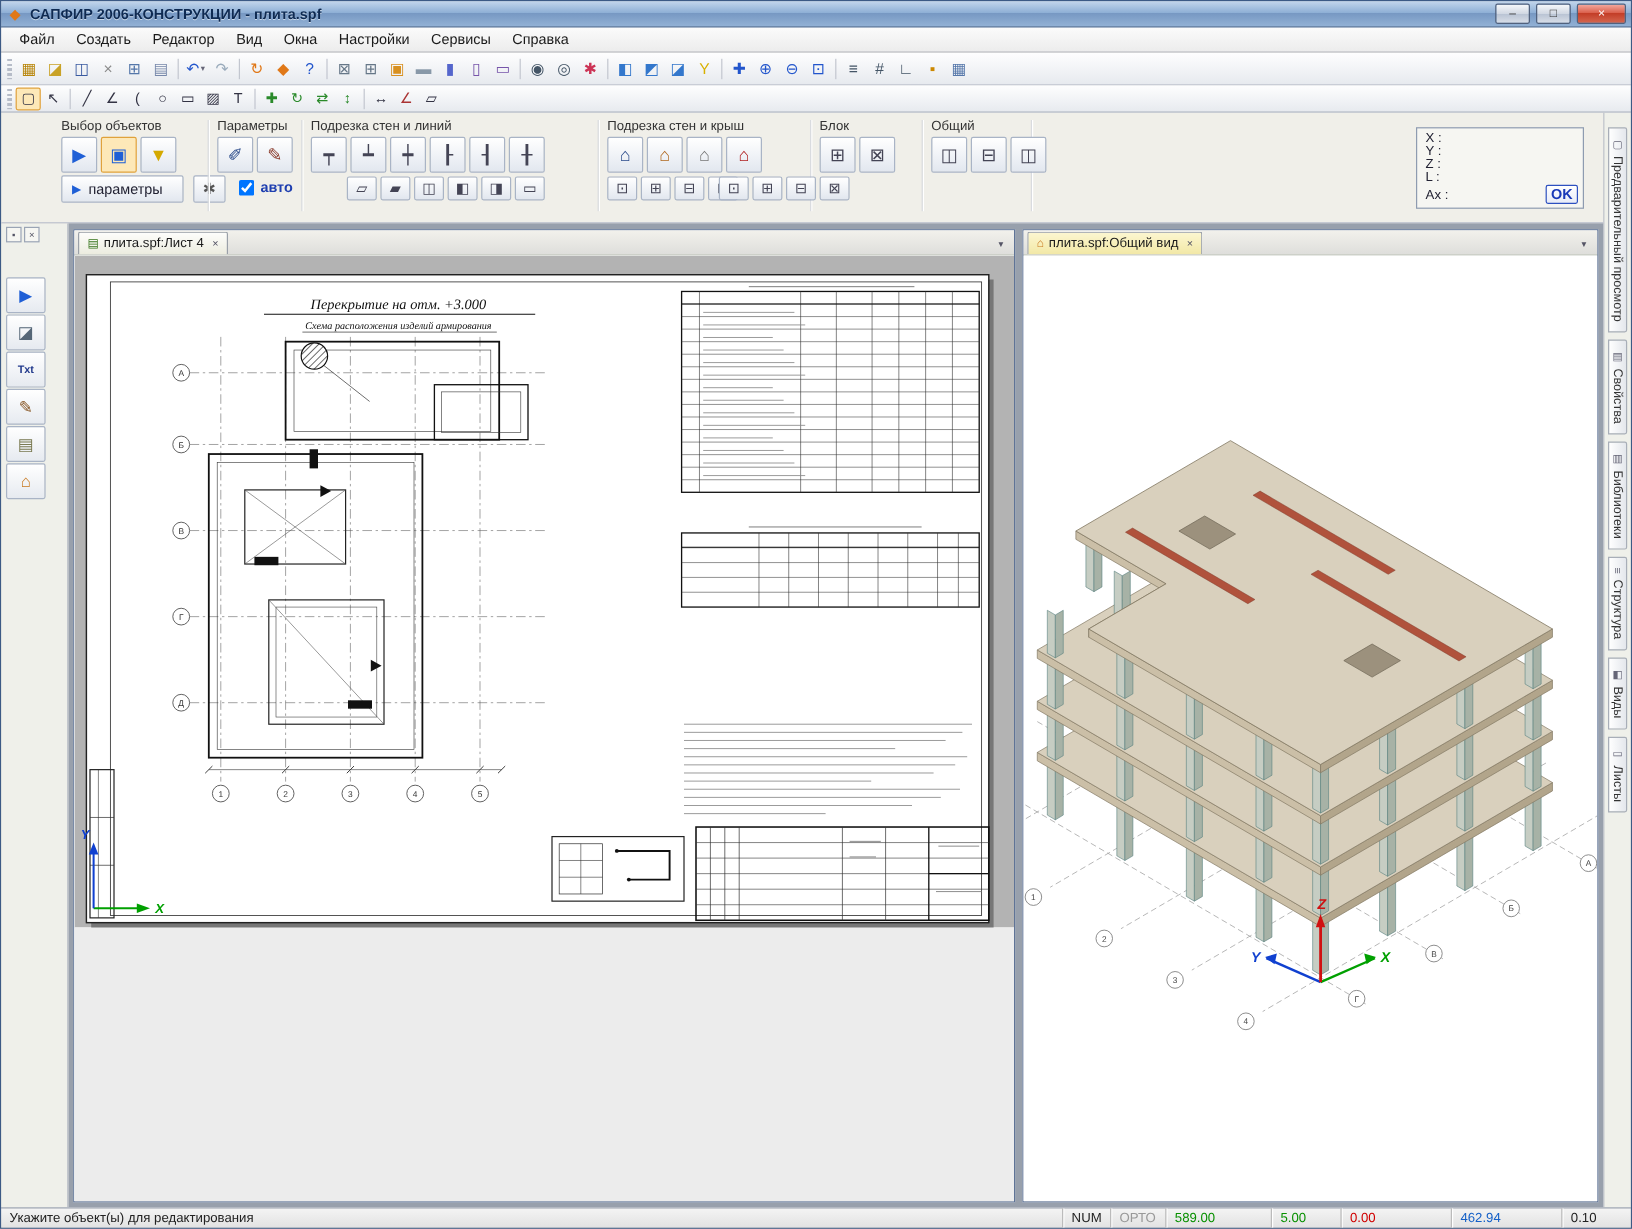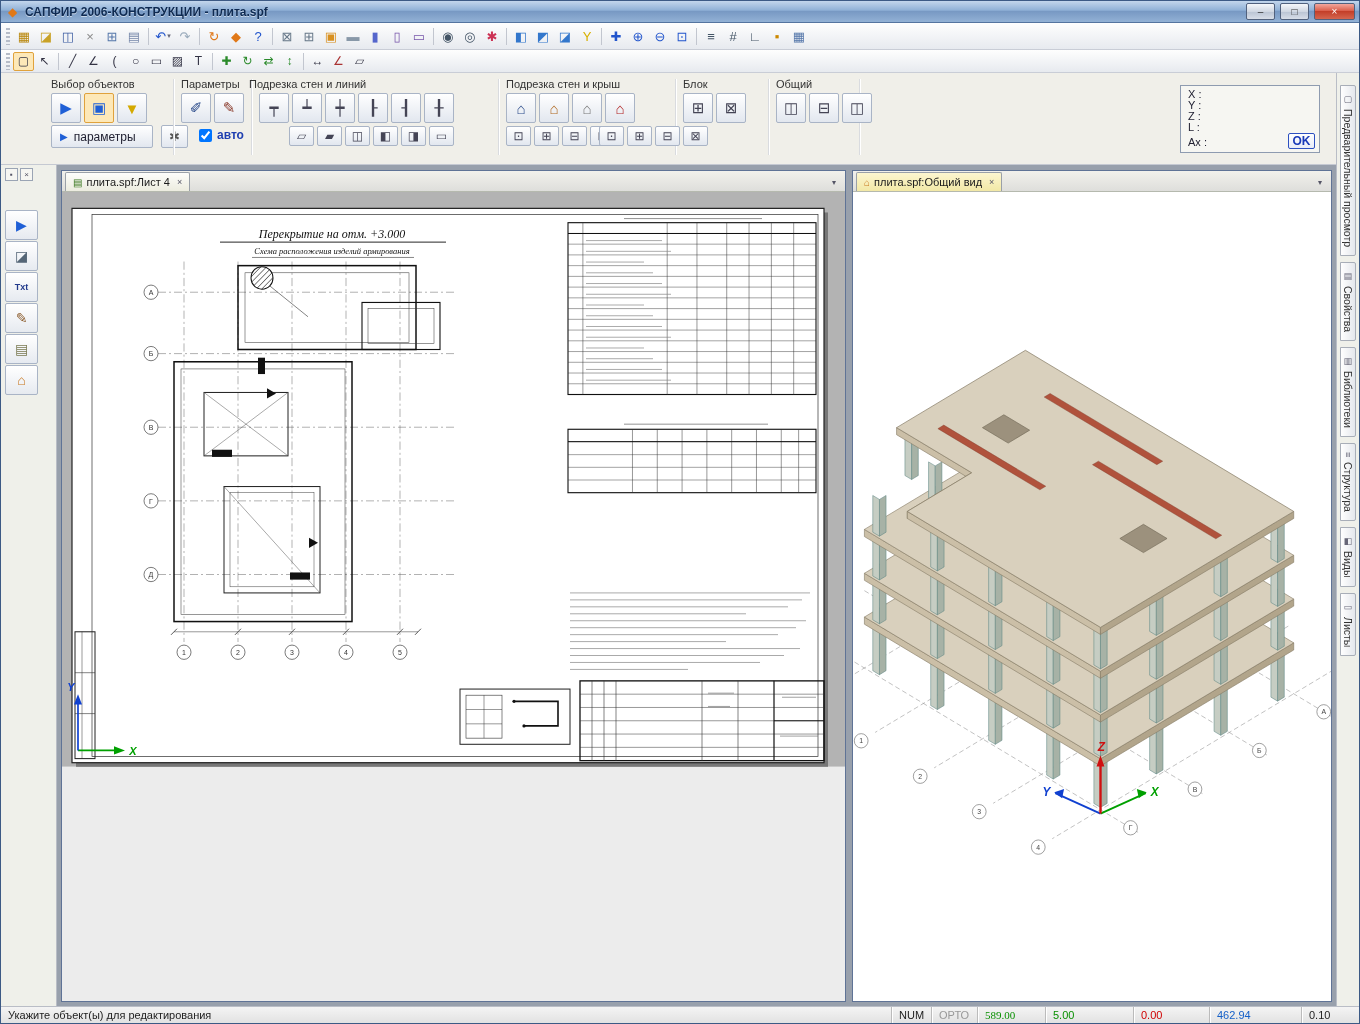--- a/index.html
+++ b/index.html
@@ -93,20 +93,30 @@
 
   <div class="titlebar">
     <span class="app-icon">◆</span>
     <span class="title-text">САПФИР 2006-КОНСТРУКЦИИ - плита.spf</span>
     <span class="tb-spacer"></span>
     <span class="win-btn">–</span>
     <span class="win-btn">□</span>
     <span class="win-btn close">×</span>
   </div>
 
+  <div class="menubar" id="menubar">
+      <div class="menu-item">Файл</div>
+      <div class="menu-item">Создать</div>
+      <div class="menu-item">Редактор</div>
+      <div class="menu-item">Вид</div>
+      <div class="menu-item">Окна</div>
+      <div class="menu-item">Настройки</div>
+      <div class="menu-item">Сервисы</div>
+      <div class="menu-item">Справка</div>
+    </div>
 
   <div class="toolbar one" id="toolbar-main">
       <div class="grip"></div>
       <div class="tbtn">
         <span style="color: rgb(184, 134, 11);">▦</span>
       </div>
       <div class="tbtn">
         <span style="color: rgb(201, 162, 39);">◪</span>
       </div>
       <div class="tbtn">
@@ -300,21 +310,21 @@
           <div class="rrow" style="left: 50px; top: 20px;">
             <div class="rbtn" style="color: rgb(31, 95, 214);">▶</div>
             <div class="rbtn active" style="color: rgb(31, 95, 214);">▣</div>
             <div class="rbtn" style="color: rgb(212, 169, 0);">▼</div>
           </div>
           <div class="rlabel" style="left: 180px;">Параметры</div>
           <div class="rrow" style="left: 180px; top: 20px;">
             <div class="rbtn" style="color: rgb(42, 74, 138);">✐</div>
             <div class="rbtn" style="color: rgb(138, 58, 42);">✎</div>
           </div>
-          <div class="rlabel" style="left: 248px;">Подрезка стен и линий</div>
+          <div class="rlabel" style="left: 258px;">Подрезка стен и линий</div>
           <div class="rrow" style="left: 258px; top: 20px;">
             <div class="rbtn">┯</div>
             <div class="rbtn">┷</div>
             <div class="rbtn">┿</div>
             <div class="rbtn">┠</div>
             <div class="rbtn">┨</div>
             <div class="rbtn">╂</div>
           </div>
           <div class="rrow" style="left: 288px; top: 53px;">
             <div class="rbtn small">▱</div>
@@ -826,21 +836,21 @@
           <span>Листы</span>
         </div>
       </div>
   </div>
 
   <div class="statusbar">
     <div class="smsg">Укажите объект(ы) для редактирования</div>
     <div class="scell num">NUM</div>
     <div class="scell orto">ОРТО</div>
     <span id="status-values" style="display:flex">
-        <div class="scell val green" style="width: 68px; font-family: Liberation Serif, serif;">589.00</div>
-        <div class="scell val green" style="width: 88px;">5.00</div>
-        <div class="scell val red" style="width: 76px;">0.00</div>
+        <div class="scell val green" style="width: 88px;">589.00</div>
+        <div class="scell val green" style="width: 58px;">5.00</div>
+        <div class="scell val red" style="width: 92px;">0.00</div>
         <div class="scell val blue" style="width: 92px;">462.94</div>
         <div class="scell val dark" style="width: 58px;">0.10</div>
       </span>
   </div>
 
 </div>
 
 </body></html>

